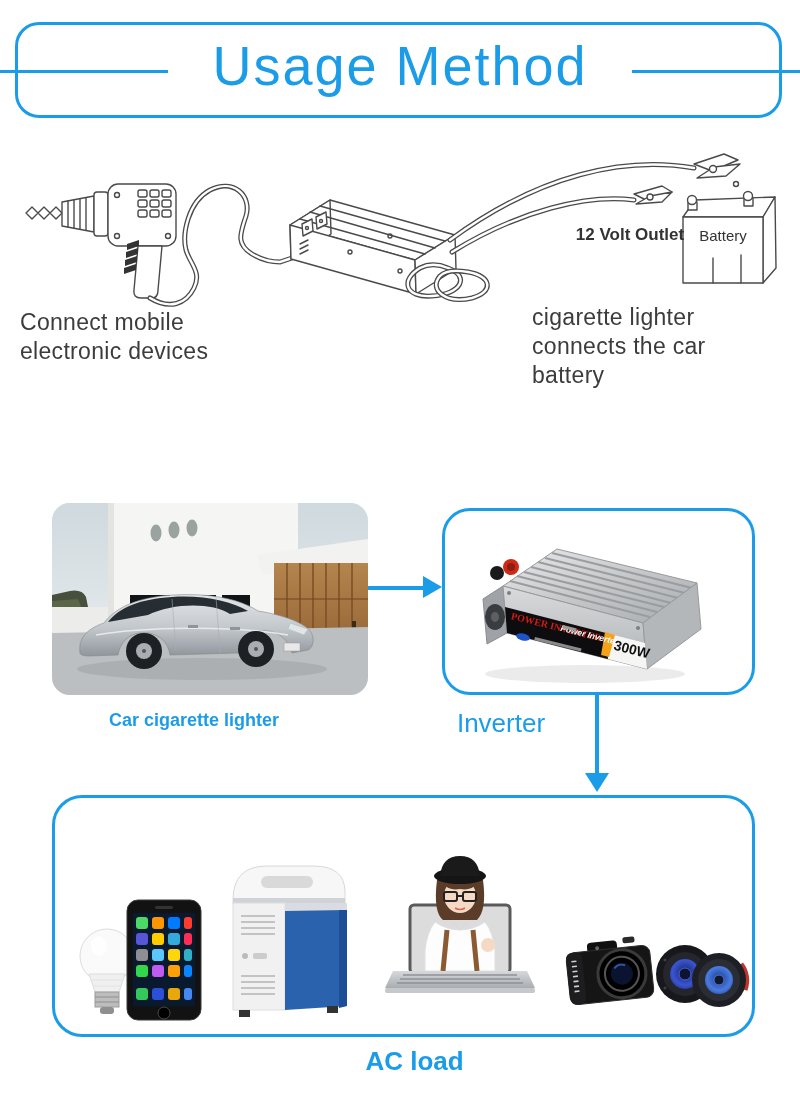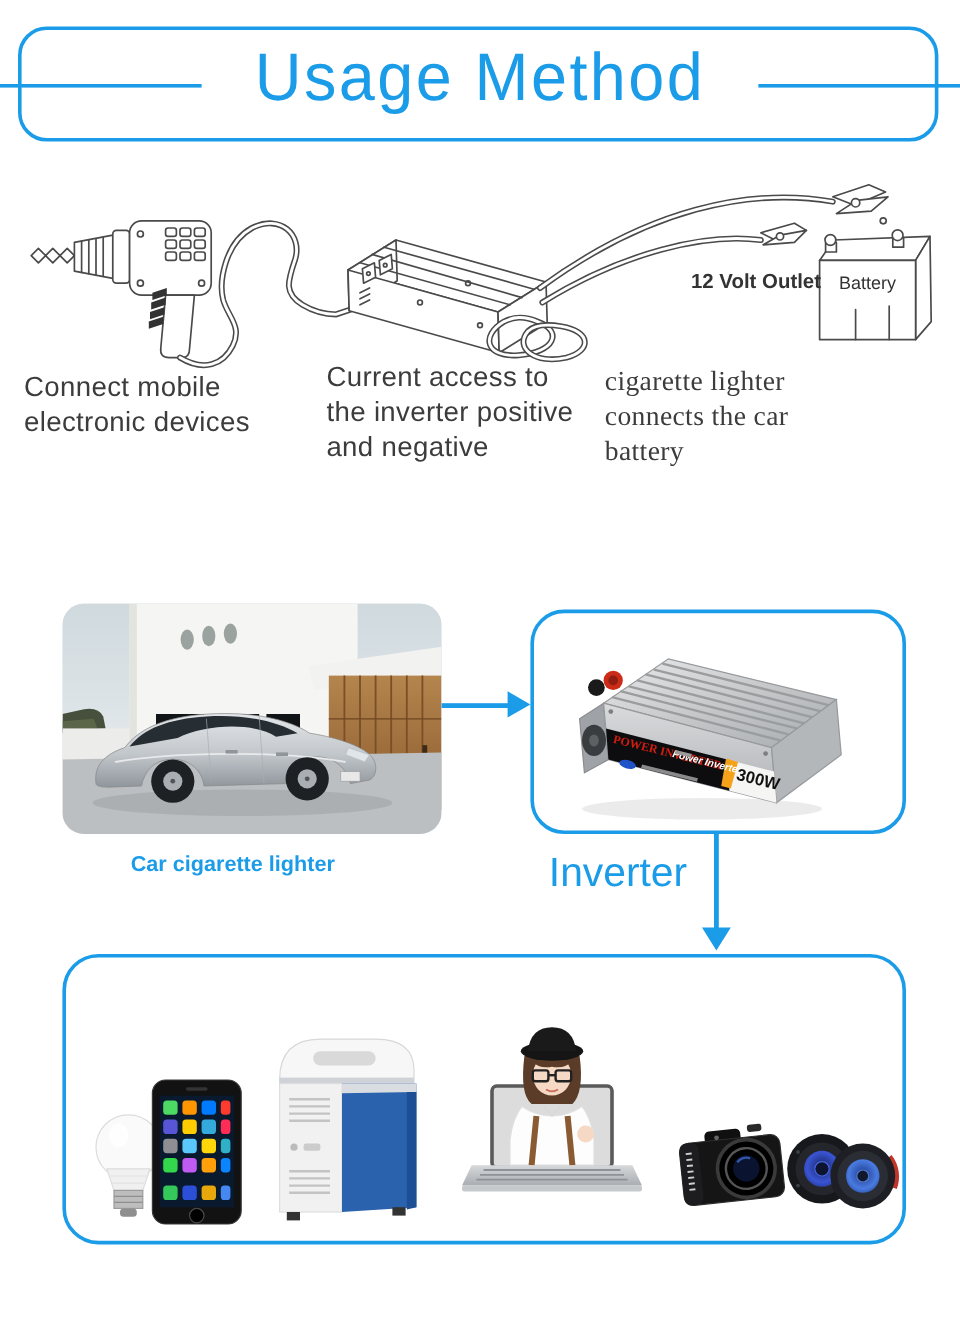--- a/index.html
+++ b/index.html
@@ -15,36 +15,36 @@
   .hline-left { left:0; width:168px; }
   .hline-right { left:632px; width:168px; }
   .page-title { left:0; top:34px; width:800px; text-align:center; color:var(--accent);
                 font-size:54px; letter-spacing:2px; font-weight:400; transform:scaleY(1.04); }
 
   
   .caption { white-space:pre-line; color:var(--cap); font-size:23px;
              line-height:29px; letter-spacing:0.3px; }
   .cap1 { left:20px;  top:308px; width:260px; }
   .cap2 { left:272px; top:300px; width:256px; }
-  .cap3 { left:504px; top:303px; width:252px;font-family:Liberation Serif, serif; }
+  .cap3 { left:532px; top:303px; width:252px; }
 
   .section-heading { left:24px; top:424px; color:var(--accent); font-size:34px; font-weight:400;
                      letter-spacing:0.5px; }
 
   
   .car-box { left:52px; top:503px; width:316px; height:192px; border-radius:18px; overflow:hidden;
              background:#dfe4e6; }
   .inverter-box { left:442px; top:508px; width:313px; height:187px; border:3px solid var(--accent);
                   border-radius:28px; box-sizing:border-box; background:#fff; overflow:hidden; }
   .ac-box { left:52px; top:795px; width:703px; height:242px; border:3px solid var(--accent);
             border-radius:30px; box-sizing:border-box; background:#fff; }
 
   .flow-label { color:var(--accent); text-align:center; }
   .car-label { left:36px; top:710px; width:316px; font-size:18px; font-weight:700; }
-  .inverter-label { left:415px; top:708px; width:200px; font-size:34px; font-weight:400; }
+  .inverter-label { left:401px; top:708px; width:200px; font-size:26px; font-weight:400; }
   .ac-label { left:63px; top:1046px; width:703px; font-size:26px; font-weight:700; }
 
   
   .arrow-right-line { left:368px; top:586px; width:58px; height:4px; background:var(--accent); }
   .arrow-right-head { left:423px; top:576px; width:0; height:0; border-left:19px solid var(--accent);
                       border-top:11px solid transparent; border-bottom:11px solid transparent; }
   .arrow-down-line { left:595px; top:695px; width:4px; height:80px; background:var(--accent); }
   .arrow-down-head { left:585px; top:773px; width:0; height:0; border-top:19px solid var(--accent);
                      border-left:12px solid transparent; border-right:12px solid transparent; }
 
@@ -149,23 +149,20 @@
       <circle class="ln" cx="692" cy="60" r="4.5"></circle>
       <circle class="ln" cx="748" cy="56" r="4.5"></circle>
       <path class="lnn" d="M713,118 L713,143 M741,115 L741,143"></path>
       <text class="diag-text" x="723" y="101" text-anchor="middle" font-size="15">Battery</text>
     </g>
     <text class="diag-text" x="630" y="100" text-anchor="middle" font-size="17" font-weight="600">12 Volt Outlet</text>
   </svg>
 
   <div class="abs caption cap1">Connect mobile
 electronic devices</div>
-  <div class="abs caption cap2">Current access to
-the inverter positive
-and negative</div>
   <div class="abs caption cap3">cigarette lighter
 connects the car
 battery</div>
 
 
   <div class="abs car-box">
     <svg width="316" height="192" viewBox="0 0 316 192">
       <defs>
         <linearGradient id="sky" x1="0" y1="0" x2="0" y2="1">
           <stop offset="0" stop-color="#cfd9de"></stop>
@@ -449,14 +446,15 @@
           <circle cx="52" cy="50" r="1.6" fill="#3b3e45"></circle>
         <path d="M88,26 A27,27 0 0 1 92,52" stroke="#c1362b" stroke-width="5" fill="none"></path>
         <circle cx="66" cy="42" r="27" fill="#1d1f24"></circle>
         <circle cx="66" cy="42" r="21" fill="#2a2d33"></circle>
         <circle cx="66" cy="42" r="14" fill="url(#cone2)"></circle>
         <circle cx="66" cy="42" r="5" fill="#10182e" stroke="#5577cc"></circle>
       </svg>
     </div>
   </div>
 
+  <div class="abs flow-label ac-label">AC load</div>
 
 </div>
 
 </body></html>

